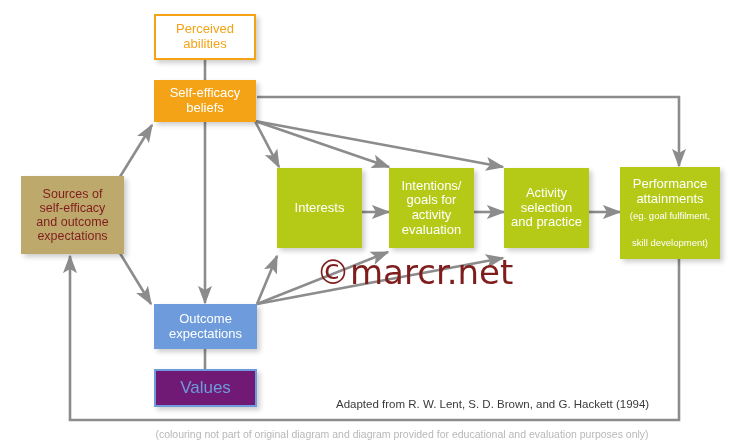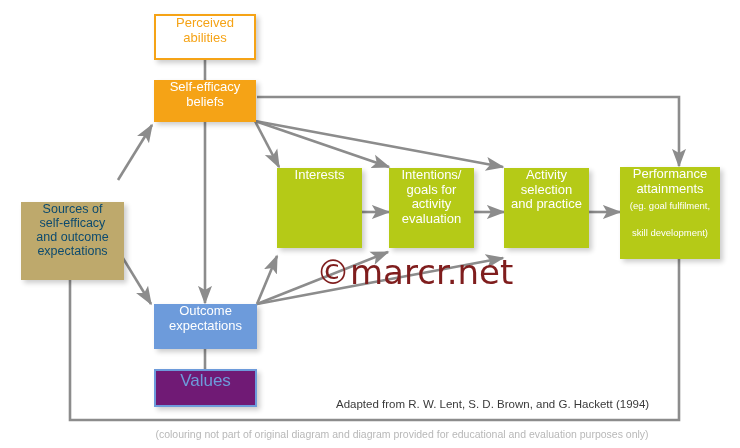--- a/index.html
+++ b/index.html
@@ -22,21 +22,21 @@
     width: 740px;
     height: 448px;
     pointer-events: none;
   }
   .node {
     position: absolute;
     box-sizing: border-box;
     display: flex;
     flex-direction: column;
     align-items: center;
-    justify-content: flex-start;
+    justify-content: center;
     text-align: center;
     line-height: 1.12;
     box-shadow: 3px 3px 5px rgba(0,0,0,0.20);
     z-index: 5;
   }
   .node .lbl { display: block; }
   .node .sub { display: block; font-size: 9.5px; line-height: 1.12; margin-top: 5px; }
 
   
   .n-sef {
@@ -47,23 +47,22 @@
   
   .n-perc {
     background: #ffffff;
     border: 2.5px solid #F5A316;
     color: #F5A316;
     font-size: 13px;
   }
   
   .n-src {
     background: #BEA96C;
-    color: #0c4a6e;
+    color: #7f1d1d;
     font-size: 12.5px;
-    margin-top: 26px;
   }
   
   .n-green {
     background: #B5CA17;
     color: #ffffff;
     font-size: 13px;
   }
   
   .n-out {
     background: #6D9BDB;

